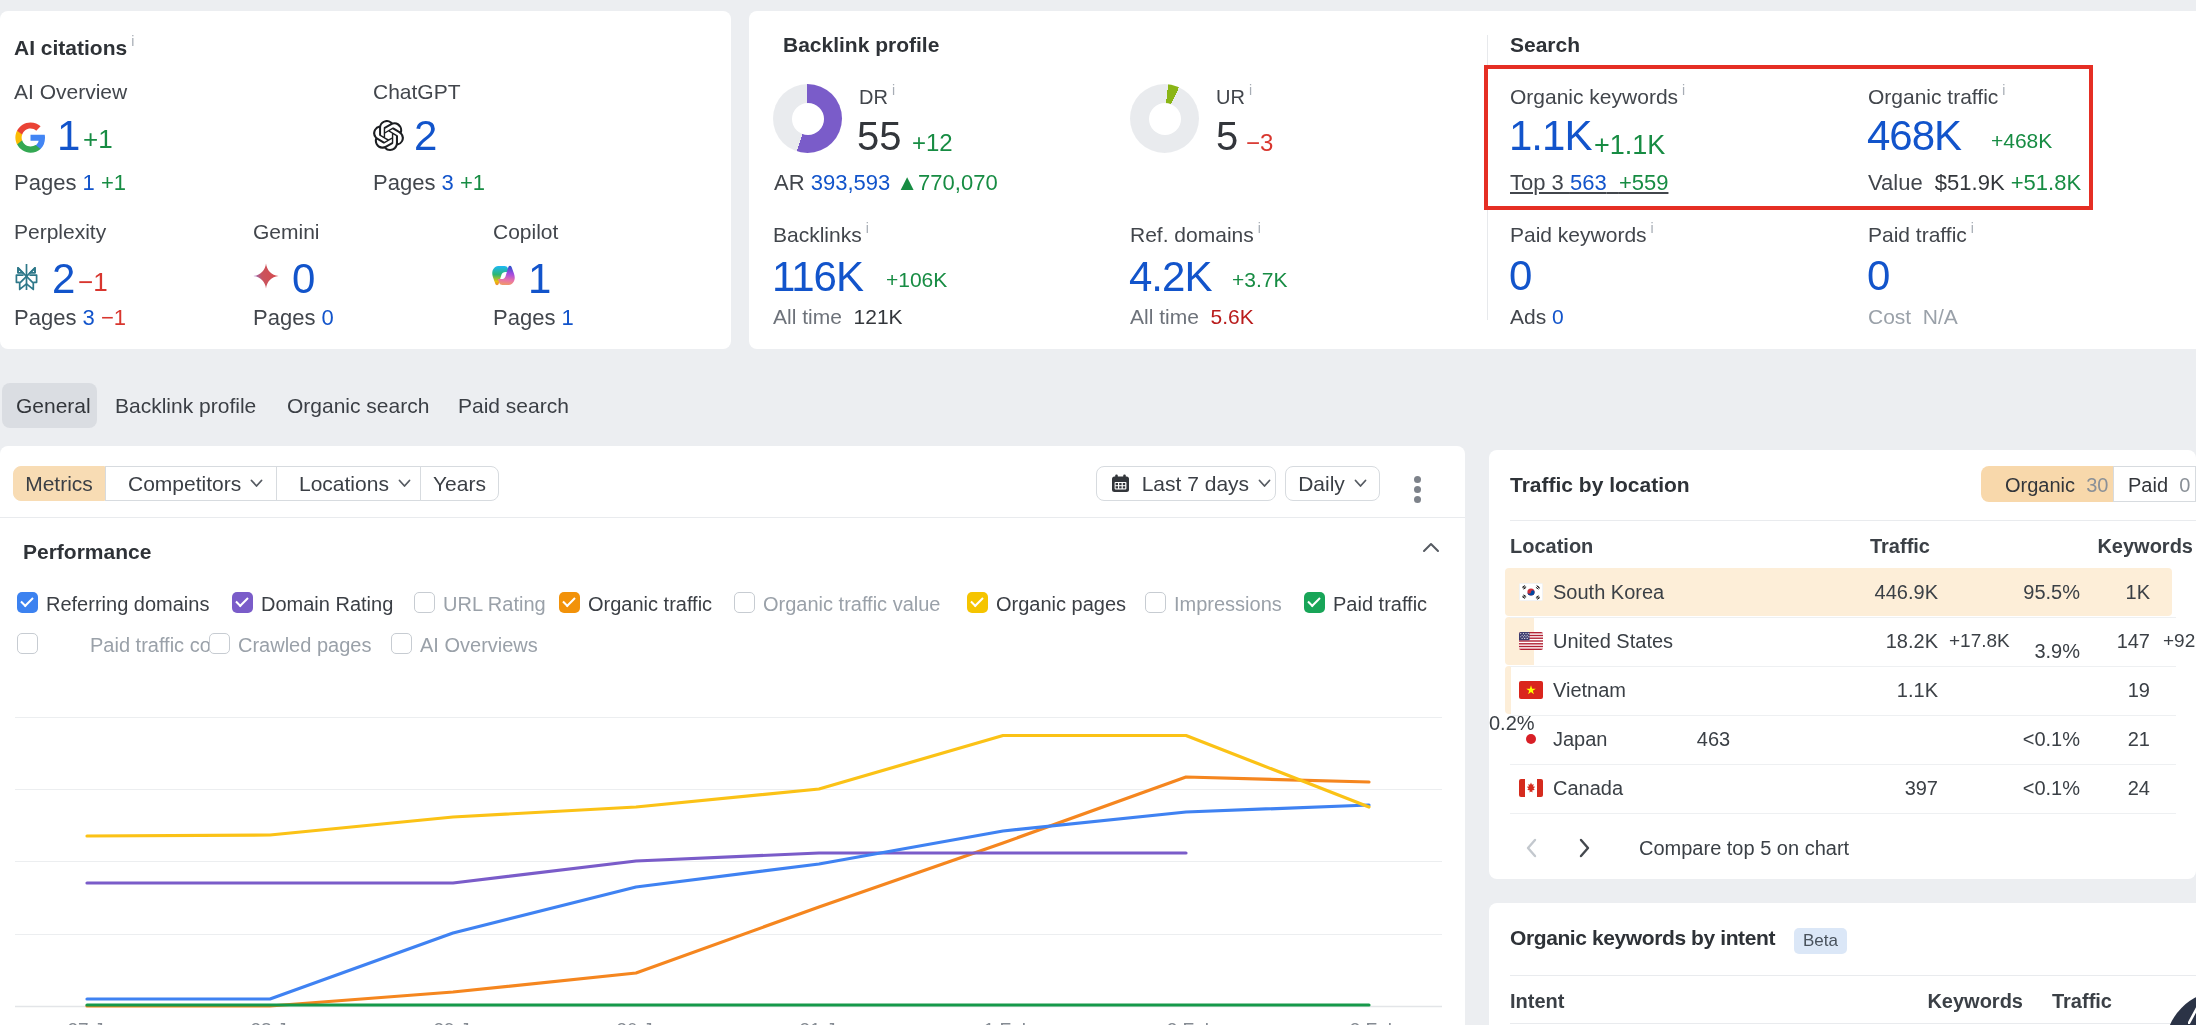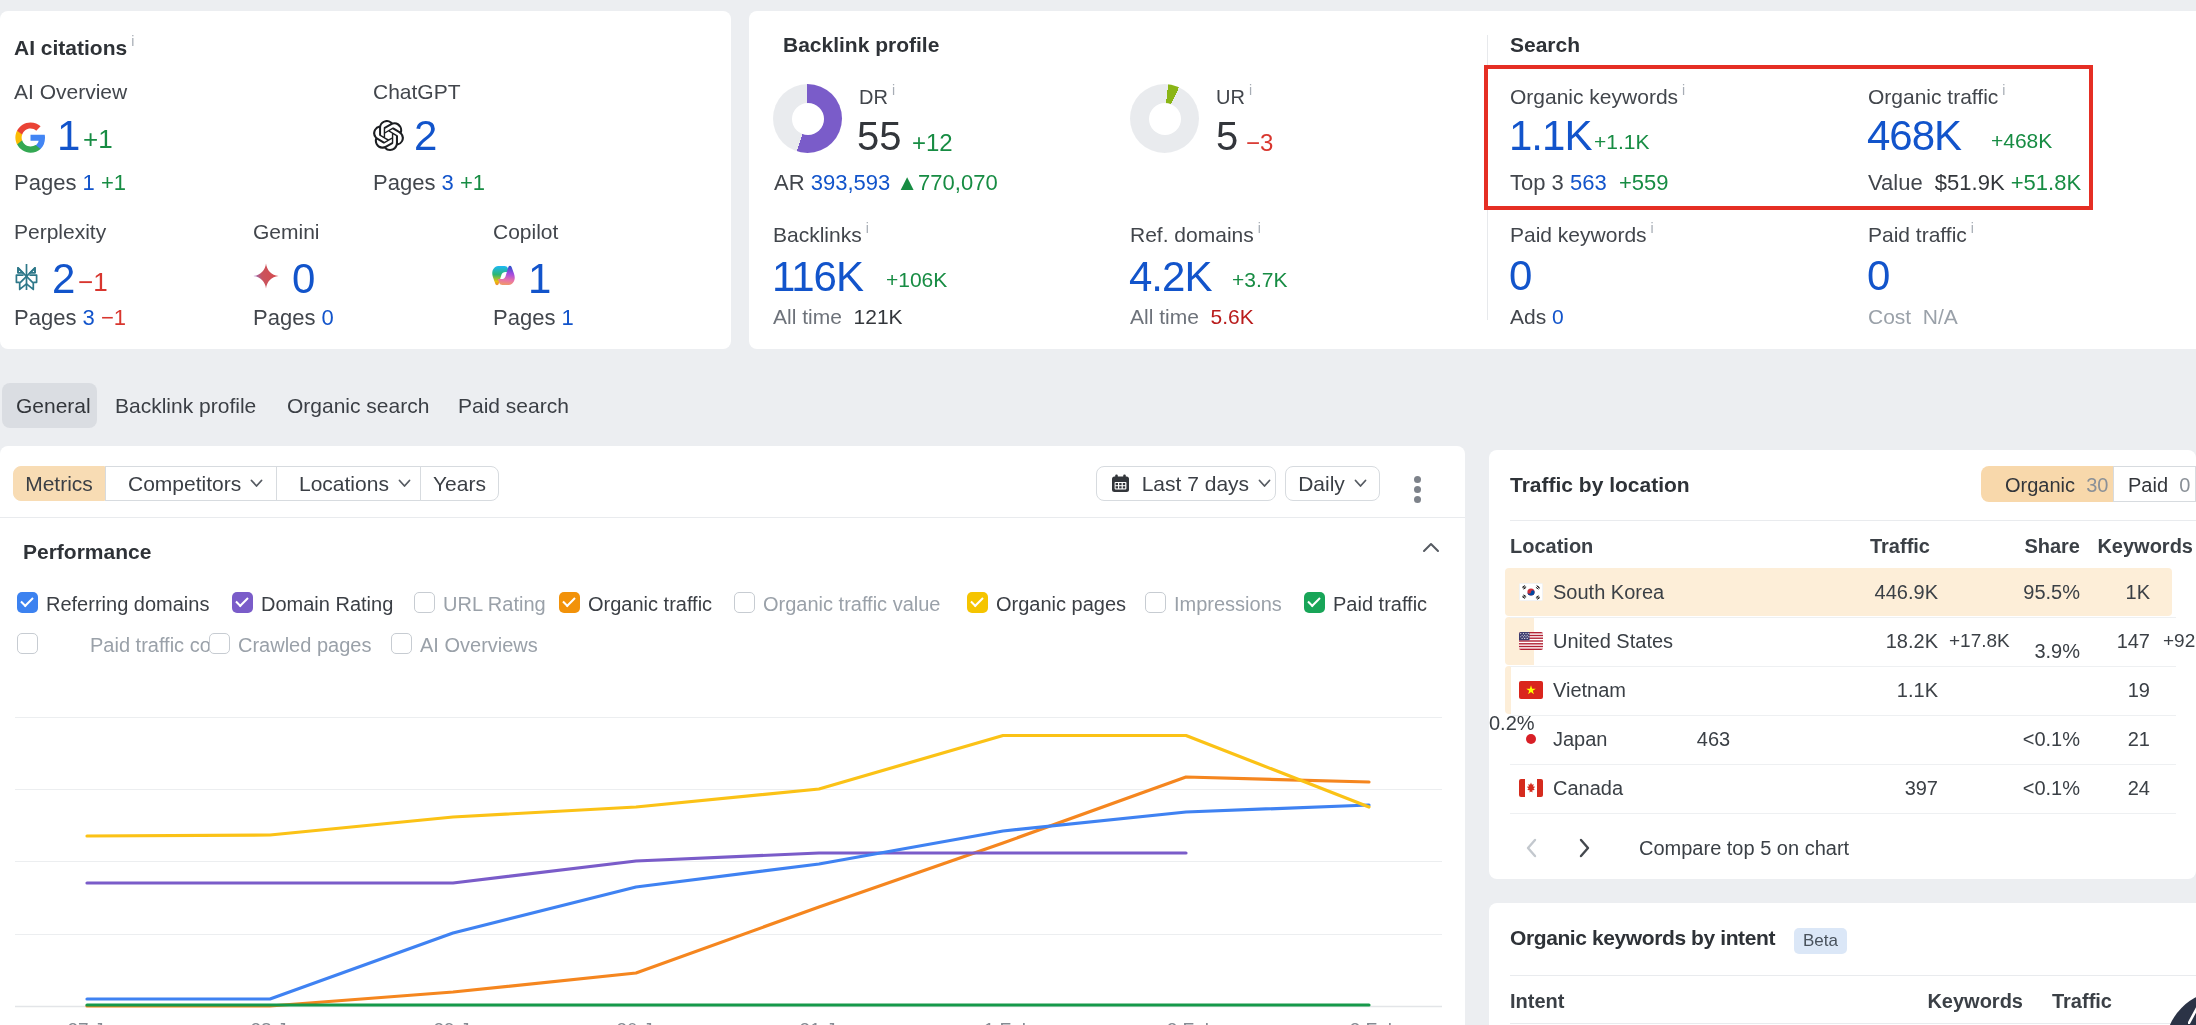--- a/index.html
+++ b/index.html
@@ -139,22 +139,22 @@
   <div class="abs grn" style="left:483px;top:257px;font-size:21px;">+3.7K</div>
   <div class="abs lbl" style="left:381px;top:294px;"><span style="color:#6d727a;">All time</span>&nbsp; <span style="color:#b91c1c;">5.6K</span></div>
 
   <div class="abs" style="left:738px;top:24px;width:1px;height:285px;background:#e7e9ec;"></div>
 
   <div class="abs ttl" style="left:761px;top:22px;">Search</div>
   <div class="abs" style="left:735px;top:54px;width:609px;height:145px;border:4px solid #e52e24;"></div>
 
   <div class="abs lbl" style="left:761px;top:71px;">Organic keywords<span class="inf">i</span></div>
   <div class="abs big2" style="left:760px;top:101px;">1.1K</div>
-  <div class="abs grn" style="left:845px;top:119px;font-size:21px;">+1.1K</div>
-  <div class="abs lbl r22" style="left:761px;top:159px;">Top 3 <span class="blue">563</span>&nbsp; <span class="grn">+559</span></div>
+  <div class="abs grn" style="left:845px;top:119px;font-size:27px;">+1.1K</div>
+  <div class="abs lbl r22" style="left:761px;top:159px;text-decoration:underline;">Top 3 <span class="blue">563</span>&nbsp; <span class="grn">+559</span></div>
 
   <div class="abs lbl" style="left:1119px;top:71px;">Organic traffic<span class="inf">i</span></div>
   <div class="abs big2" style="left:1118px;top:101px;">468K</div>
   <div class="abs grn" style="left:1242px;top:118px;font-size:21px;">+468K</div>
   <div class="abs lbl r22" style="left:1119px;top:159px;">Value&nbsp; <span style="color:#33363b;">$51.9K</span> <span class="grn">+51.8K</span></div>
 
   <div class="abs lbl" style="left:761px;top:209px;">Paid keywords<span class="inf">i</span></div>
   <div class="abs big2" style="left:760px;top:241px;">0</div>
   <div class="abs lbl" style="left:761px;top:294px;">Ads <span class="blue">0</span></div>
 
@@ -271,21 +271,20 @@
   <div class="abs ttl" style="left:21px;top:23px;">Traffic by location</div>
   <div class="abs" style="left:492px;top:16px;width:132px;height:36px;background:#f8d8ab;border-radius:8px 0 0 8px;"></div>
   <div class="abs" style="left:624px;top:16px;width:83px;height:36px;background:#fff;border:1px solid #d7dbdf;"></div>
   <div class="abs tc" style="left:516px;top:24px;color:#33363b;">Organic&nbsp; <span style="color:#8a9097;">30</span></div>
   <div class="abs tc" style="left:639px;top:24px;color:#33363b;">Paid&nbsp; <span style="color:#8a9097;">0</span></div>
 
   <div class="abs" style="left:21px;top:70px;width:686px;height:1px;background:#e9ebee;"></div>
 
   <div class="abs tc" style="left:21px;top:85px;font-weight:bold;">Location</div>
   <div class="abs tc" style="left:0;top:85px;font-weight:bold;width:441px;text-align:right;">Traffic</div>
-  <div class="abs tc" style="left:0;top:85px;font-weight:bold;width:591px;text-align:right;">Share</div>
   <div class="abs tc" style="left:0;top:85px;font-weight:bold;width:704px;text-align:right;">Keywords</div>
 
   <div class="abs" id="rows" style="left:0;top:118px;width:707px;">
     <div class="abs" style="left:16px;top:0;width:667px;height:48px;background:#fdeed8;border-radius:4px;"></div>
     <div class="abs" style="left:16px;top:49px;width:29px;height:48px;background:#fdeed8;border-radius:4px 0 0 4px;"></div>
     <div class="abs" style="left:16px;top:98px;width:6px;height:48px;background:#fdeed8;border-radius:4px 0 0 4px;"></div>
     <div class="abs" style="left:21px;top:48.5px;width:666px;height:1px;background:#eef0f2;"></div>
     <div class="abs" style="left:21px;top:97.5px;width:666px;height:1px;background:#eef0f2;"></div>
     <div class="abs" style="left:21px;top:146.5px;width:666px;height:1px;background:#eef0f2;"></div>
     <div class="abs" style="left:21px;top:195.5px;width:666px;height:1px;background:#eef0f2;"></div>

